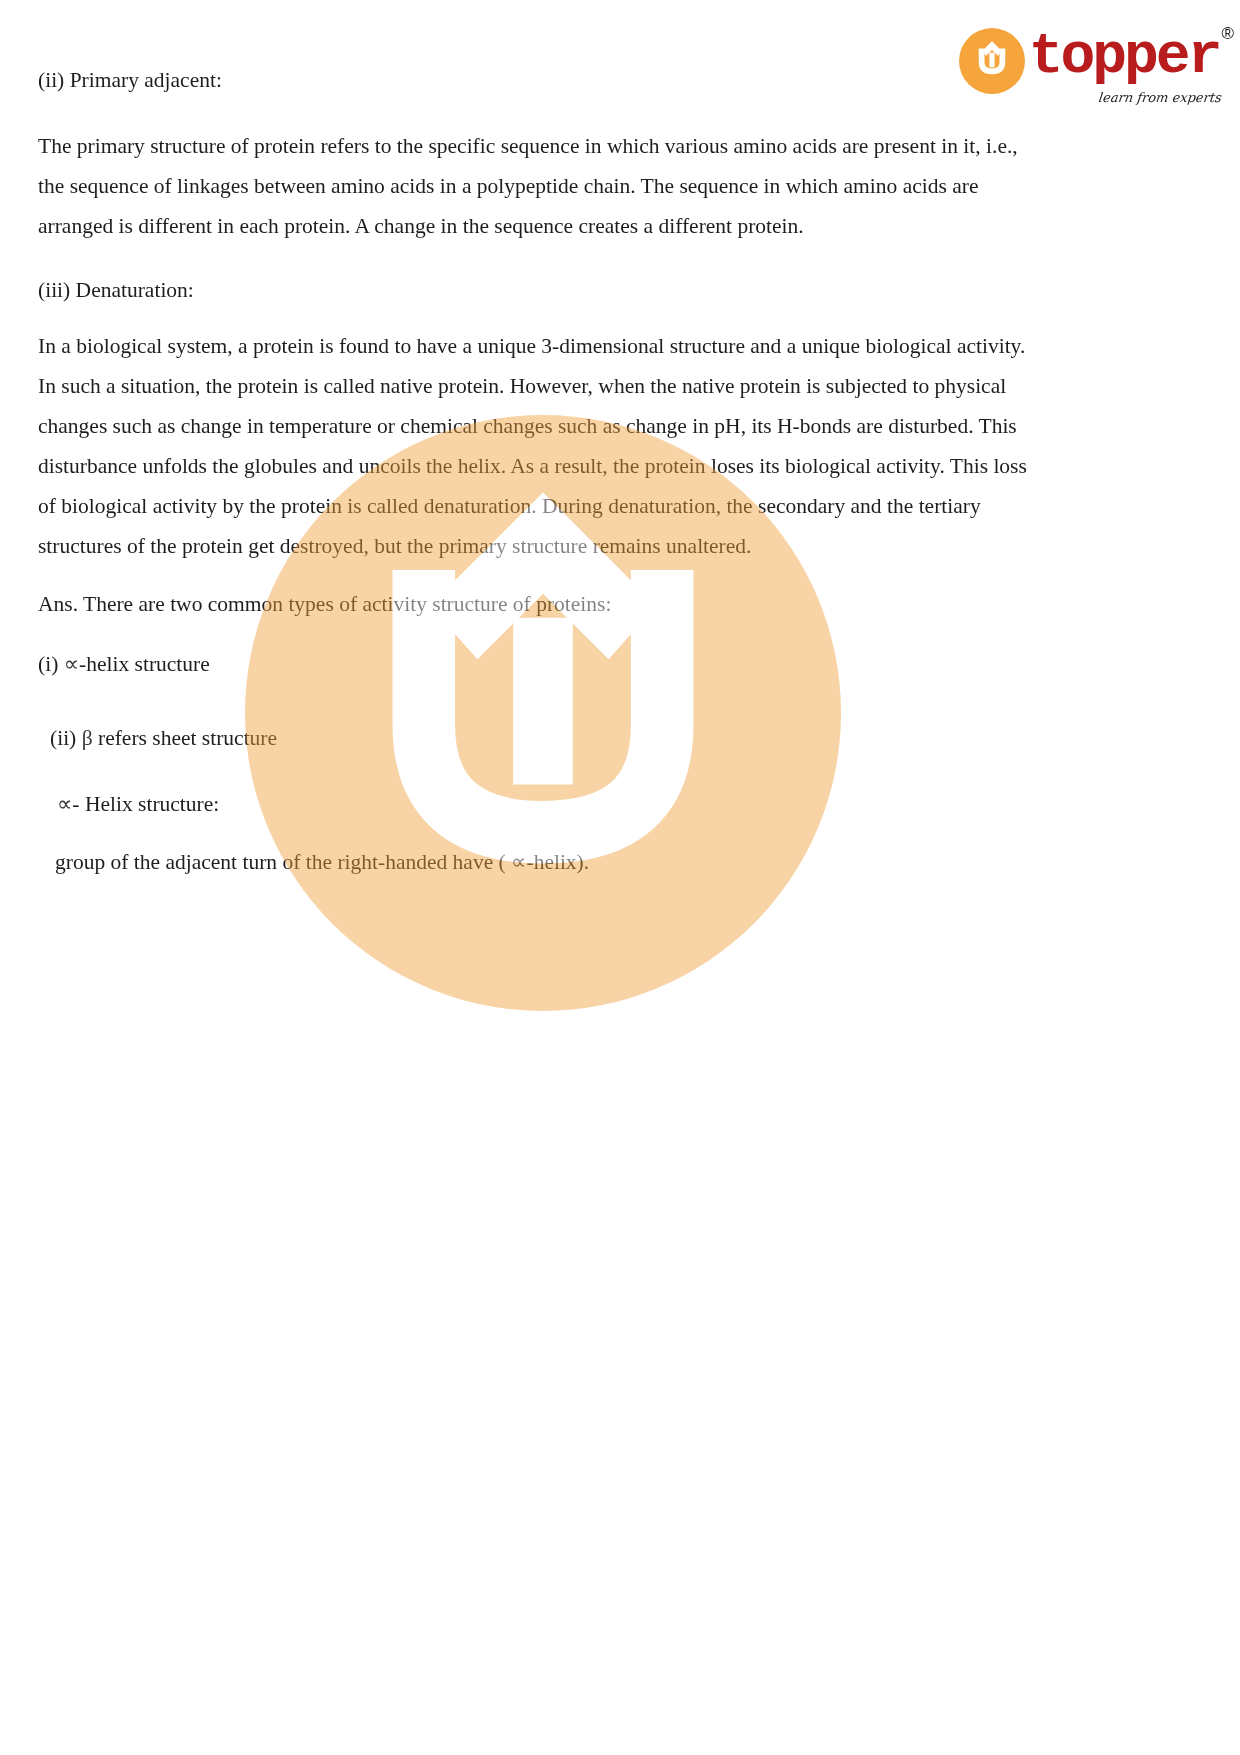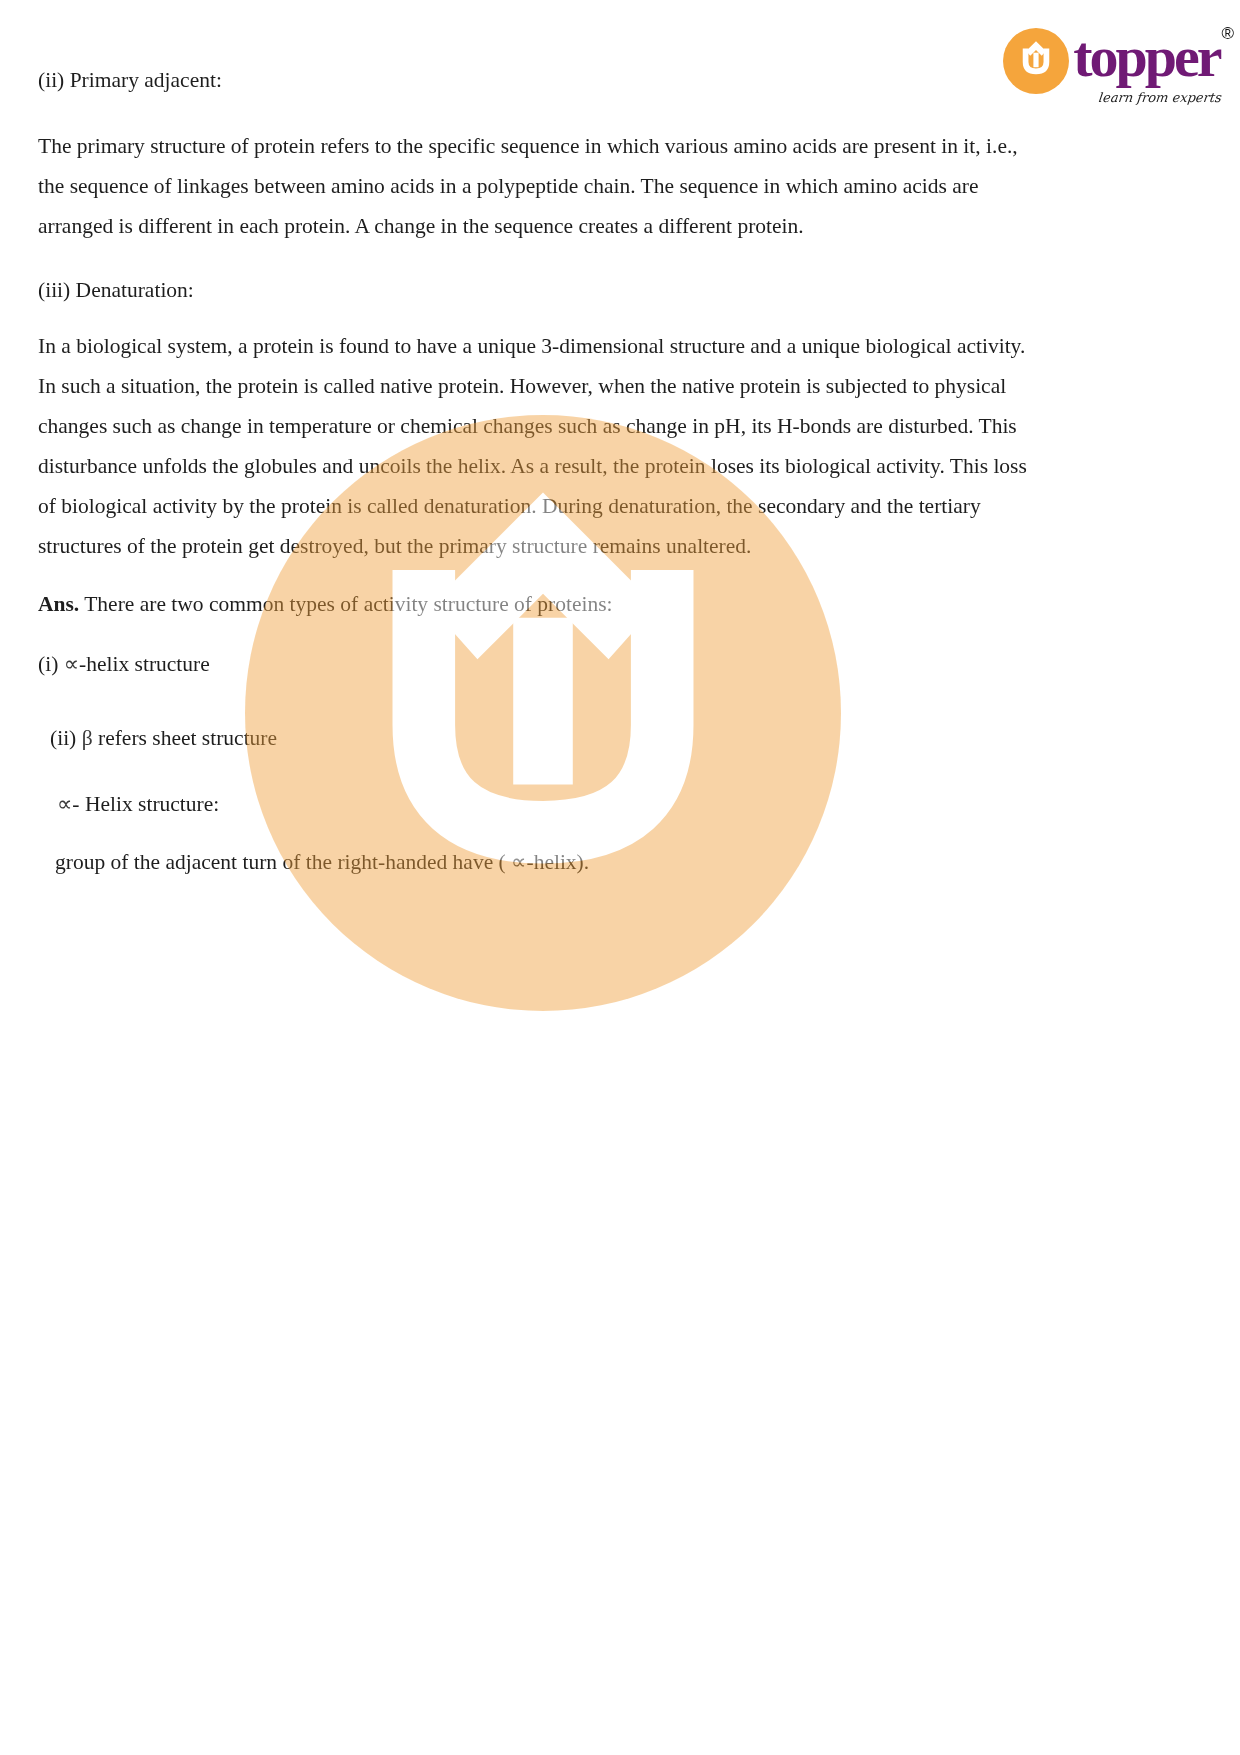--- a/index.html
+++ b/index.html
@@ -22,25 +22,25 @@
     z-index:4;
   }
   .logo-circle{
     width:66px;height:66px;border-radius:50%;
     background:#f5a53c;
     display:flex;align-items:center;justify-content:center;
     margin-top:4px;
   }
   .logo-circle svg{width:52px;height:52px;}
   .logo-word{
-    font-family:Liberation Serif, serif;
+    font-family:Liberation Mono, monospace;
     font-weight:bold;
     font-size:58px;
     letter-spacing:-3px;
-    color:#701a75;
+    color:#b91c1c;
     line-height:66px;
     margin-left:4px;
   }
   .logo-reg{
     font-family:"Liberation Sans", sans-serif;
     font-size:17px;
     color:#141414;
     margin-left:2px;
     margin-top:0px;
     line-height:20px;
@@ -83,21 +83,21 @@
   .h-iii{margin-top:24px;}
   .para2{margin-top:16px;}
   .para3{margin-top:18px;}
   .q4{margin-top:24px;font-weight:bold;}
   .ans{margin-top:18px;}
   .item-i{margin-top:20px;}
   .item-ii{margin-top:34px;margin-left:12px;}
   .helix-h{margin-top:26px;margin-left:19px;}
   .final{margin-top:18px;margin-left:12px;}
   .final .fline2{margin-left:5px;margin-top:10px;}
-  .b{font-weight:bold;}
+  .b{font-weight:normal;}
   .sym{color:#3a3a3a;}
   .co-inline{display:inline-block;vertical-align:-16px;margin-left:10px;}
 </style>
 </head>
 <body>
 
 <div class="page">
 
   <div class="watermark">
     <svg viewBox="0 0 100 100" width="596" height="596" xmlns="http://www.w3.org/2000/svg">

